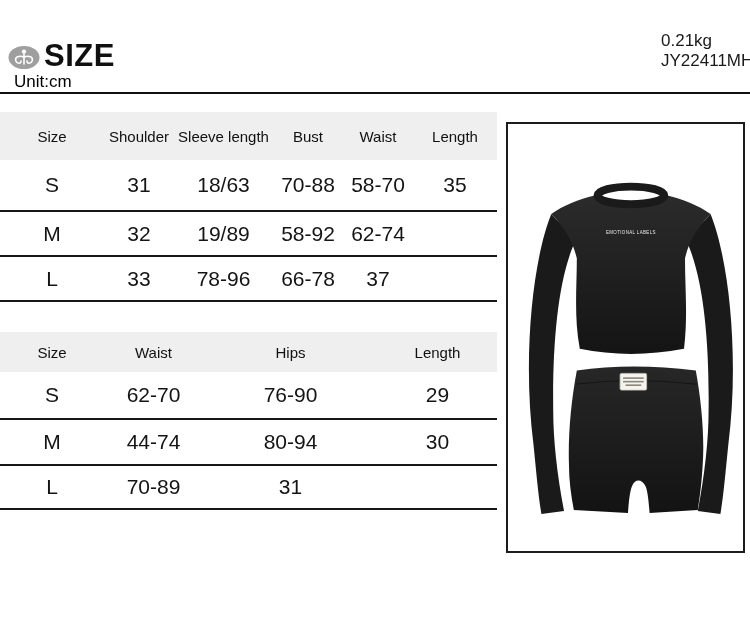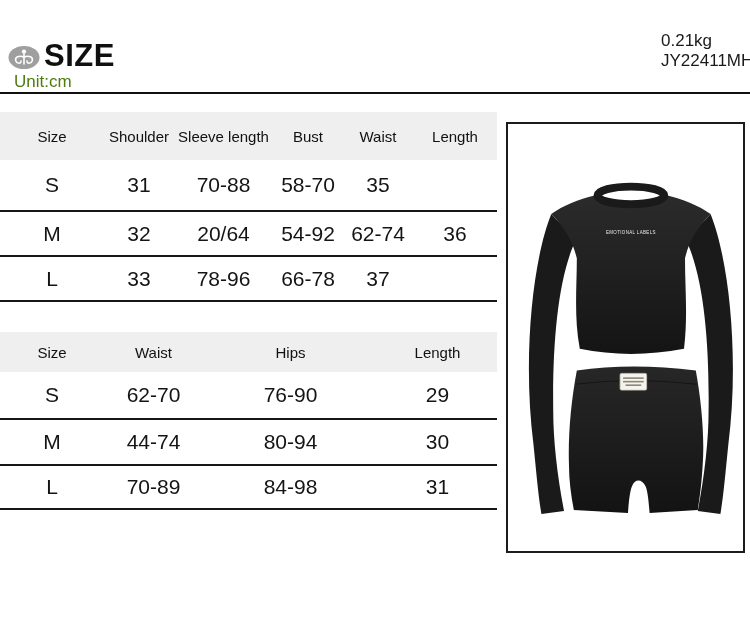--- a/index.html
+++ b/index.html
@@ -5,21 +5,21 @@
   html,body{margin:0;padding:0;background:#fff;}
   .sheet{
     position:relative;width:750px;height:633px;background:#ffffff;overflow:hidden;
     font-family:"Liberation Sans", sans-serif;color:#141414;
   }
   *{box-sizing:border-box;}
 
   
   .brand-logo{position:absolute;left:7px;top:44px;width:34px;height:27px;}
   .brand-title{position:absolute;left:44px;top:38px;font-size:31px;font-weight:800;letter-spacing:.5px;color:#101010;}
-  .unit-label{position:absolute;left:14px;top:72px;font-size:17px;color:#4d7c0f;}
+  .unit-label{position:absolute;left:14px;top:72px;font-size:17px;color:#000000;}
   .prod-info{position:absolute;left:661px;top:31px;font-size:17px;line-height:20px;color:#1a1a1a;}
   .top-rule{position:absolute;left:0;top:92px;width:750px;height:2px;background:#101010;}
 
   
   .size-table{position:absolute;left:0;width:497px;}
   .t1{top:112px;}
   .t2{top:332px;}
   .trow{display:grid;align-items:center;}
   .t1grid{grid-template-columns:104px 70px 99px 70px 70px 84px;}
   .t2grid{grid-template-columns:104px 99px 175px 119px;}
@@ -70,31 +70,31 @@
       <div class="cell">Size</div>
       <div class="cell">Shoulder</div>
       <div class="cell">Sleeve length</div>
       <div class="cell">Bust</div>
       <div class="cell">Waist</div>
       <div class="cell">Length</div>
     </div>
     <div class="trow t1grid tdata r0">
       <div class="cell">S</div>
       <div class="cell">31</div>
+      <div class="cell">18/63</div>
       <div class="cell">70-88</div>
       <div class="cell">58-70</div>
       <div class="cell">35</div>
     </div>
     <div class="trow t1grid tdata r1">
       <div class="cell">M</div>
       <div class="cell">32</div>
-      <div class="cell">20/64</div>
-      <div class="cell">54-92</div>
+      <div class="cell">19/89</div>
+      <div class="cell">58-92</div>
       <div class="cell">62-74</div>
-      <div class="cell">36</div>
     </div>
     <div class="trow t1grid tdata r2">
       <div class="cell">L</div>
       <div class="cell">33</div>
       <div class="cell">78-96</div>
       <div class="cell">66-78</div>
       <div class="cell">37</div>
     </div>
   </div>
 
@@ -113,21 +113,20 @@
     </div>
     <div class="trow t2grid tdata r1">
       <div class="cell">M</div>
       <div class="cell">44-74</div>
       <div class="cell">80-94</div>
       <div class="cell">30</div>
     </div>
     <div class="trow t2grid tdata r2">
       <div class="cell">L</div>
       <div class="cell">70-89</div>
-      <div class="cell">84-98</div>
       <div class="cell">31</div>
     </div>
   </div>
 
   <div class="photo-frame">
     <svg viewBox="0 0 239 431" preserveAspectRatio="xMidYMid meet">
       <defs>
         <linearGradient id="gTop" x1="0" y1="0" x2="0" y2="1">
           <stop offset="0" stop-color="#2b2b2b"></stop>
           <stop offset="1" stop-color="#141414"></stop>

